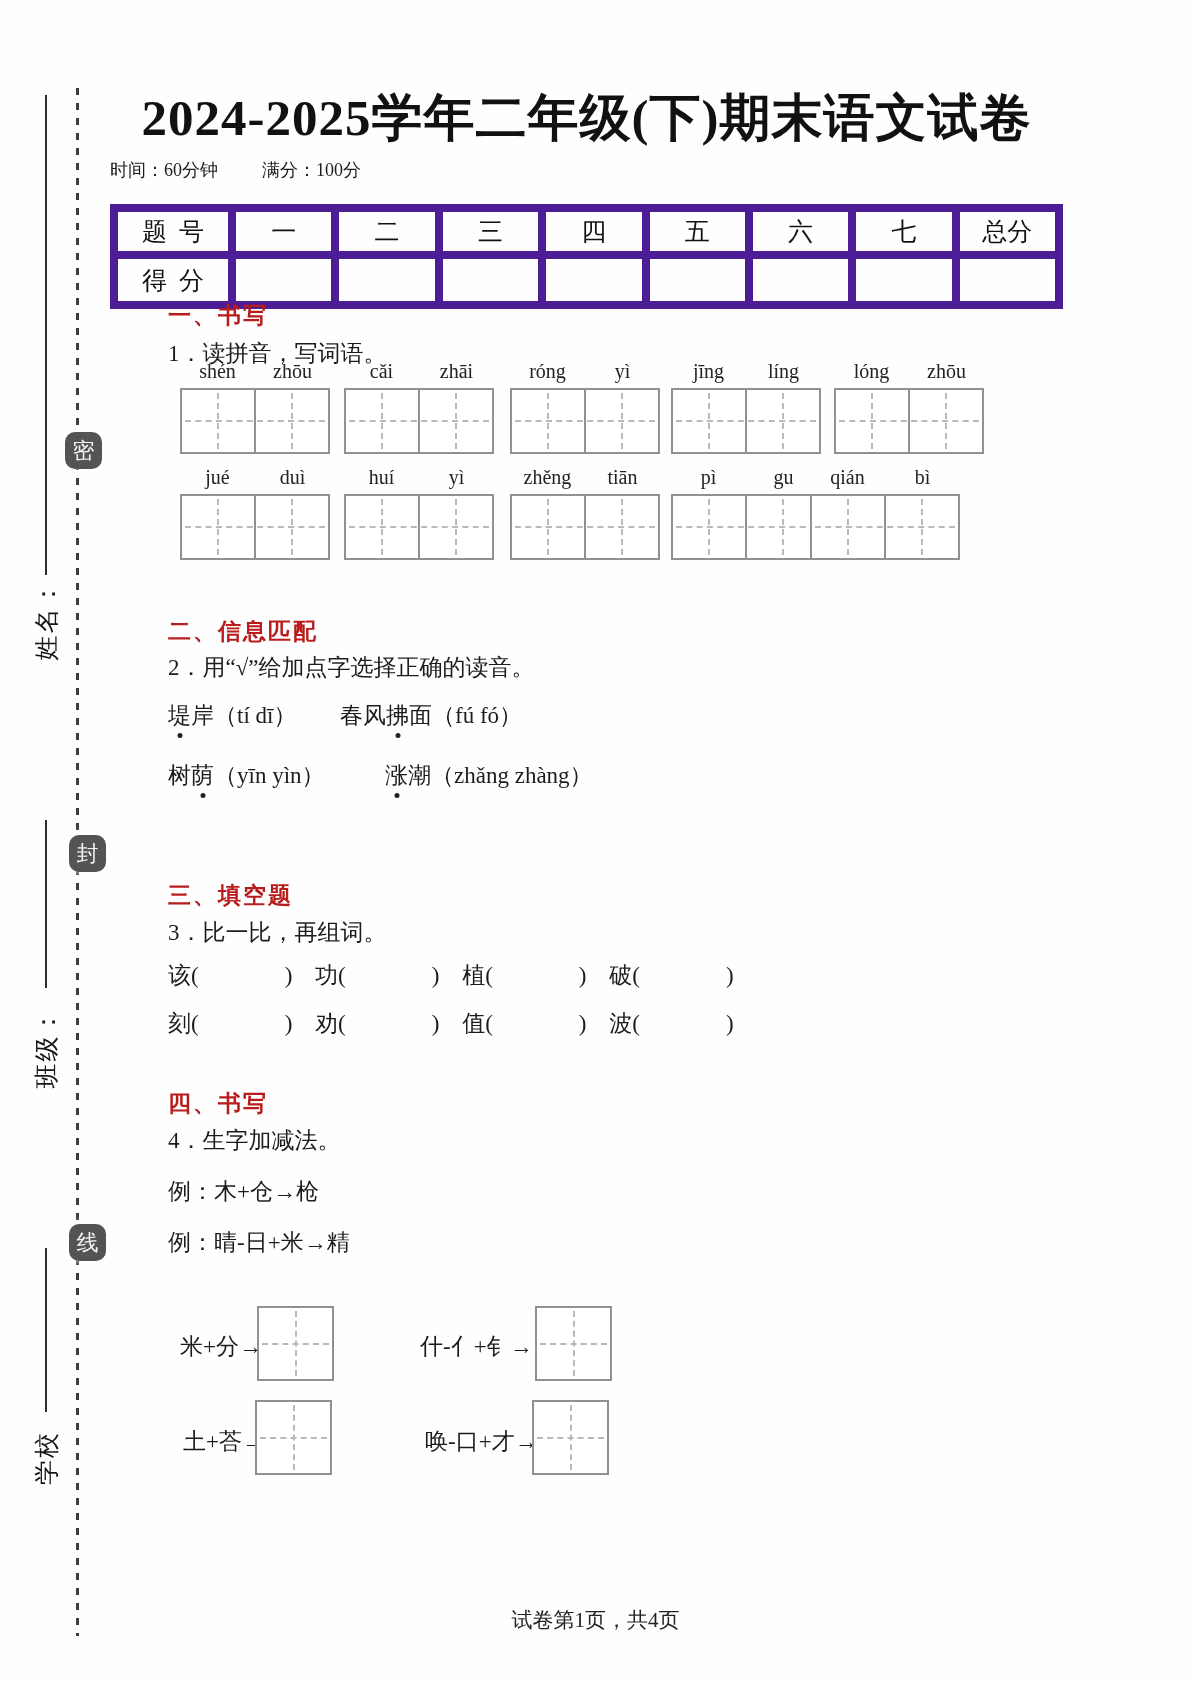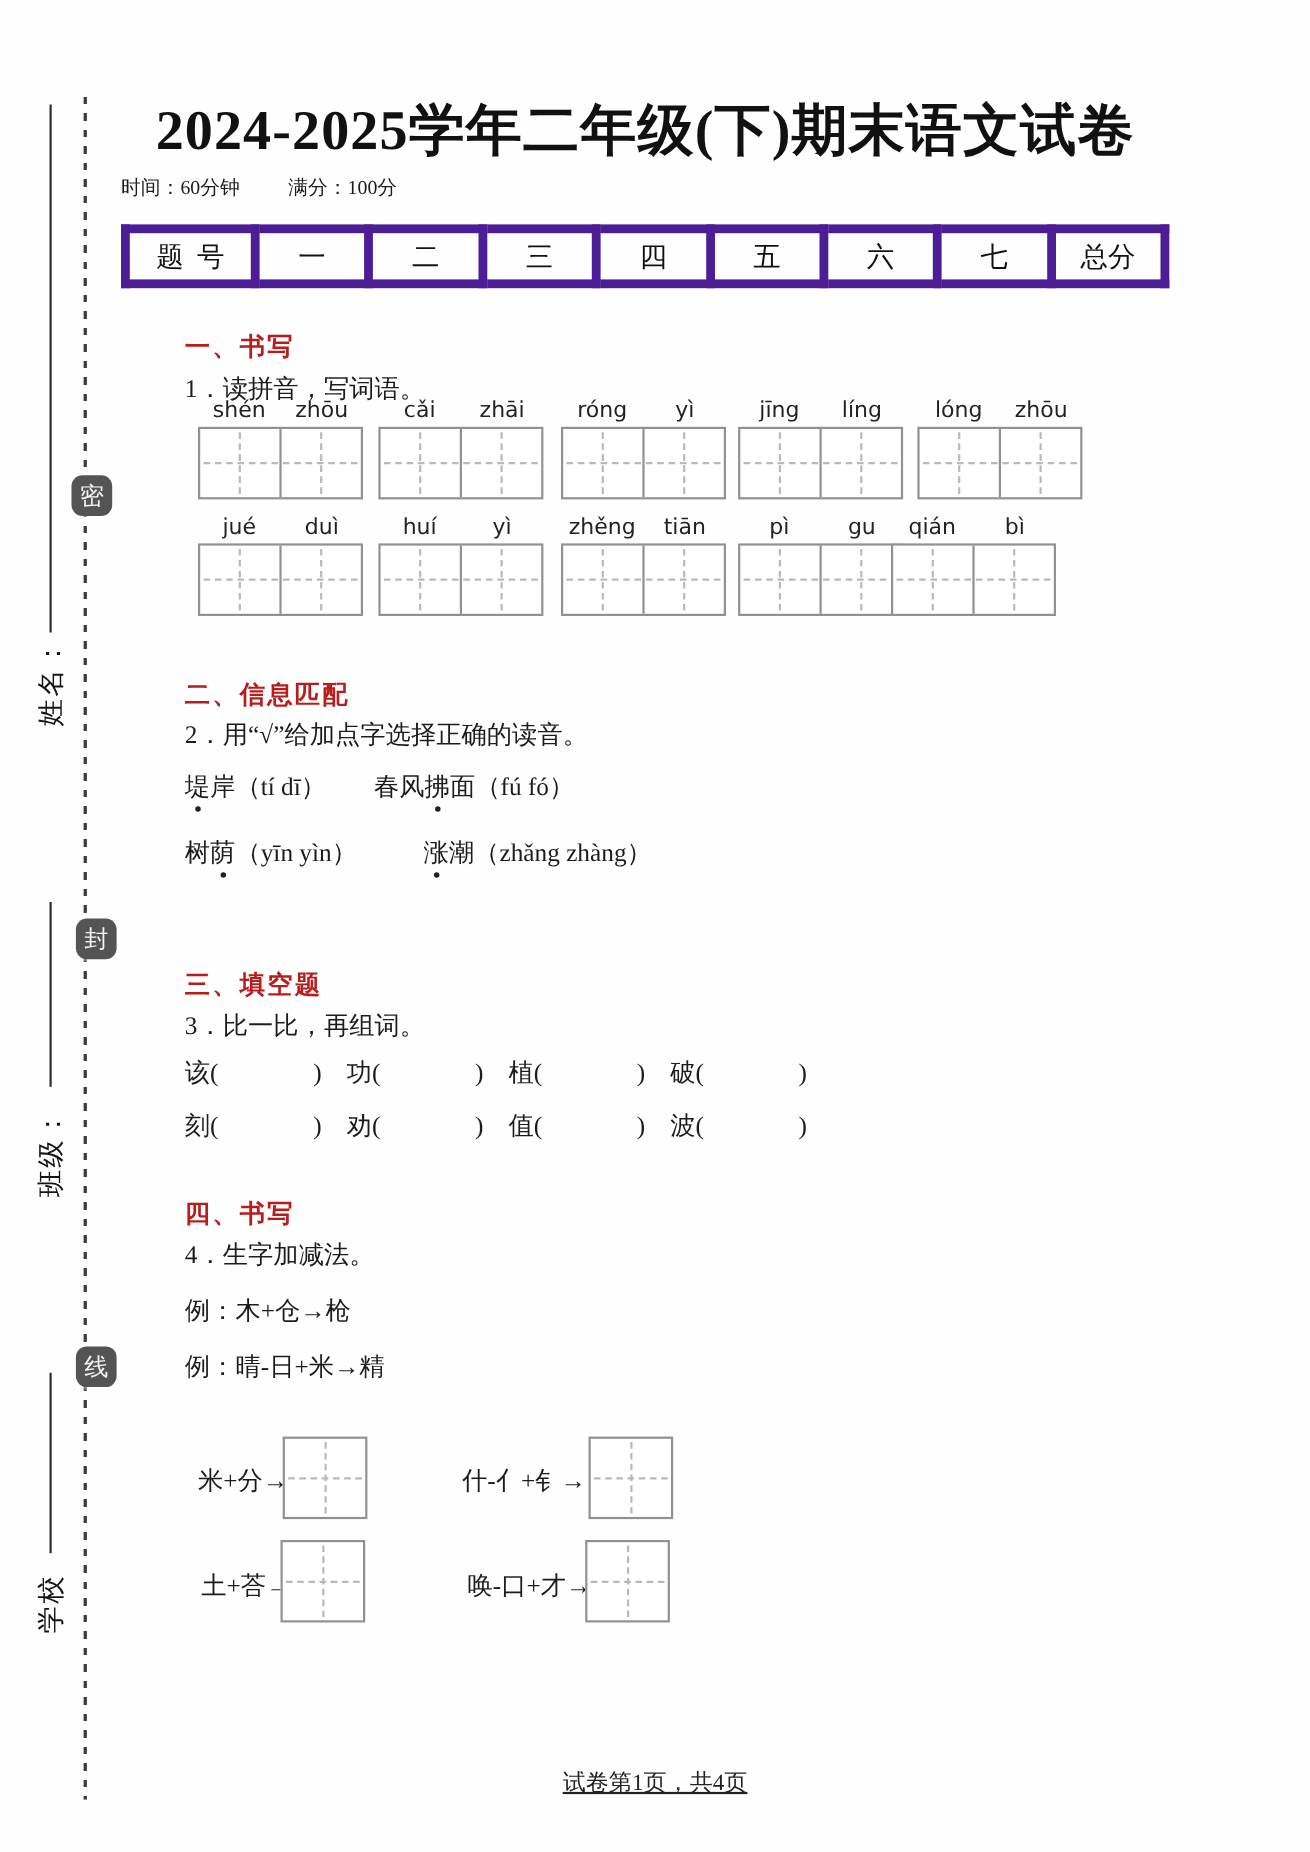--- a/index.html
+++ b/index.html
@@ -31,21 +31,21 @@
   .sec-heading {
     position:absolute; font-family:"Liberation Sans","DejaVu Sans",sans-serif;
     font-size:23px; font-weight:bold; letter-spacing:2px; color:#b91c1c;
   }
   .q-text { position:absolute; font-size:23px; }
 
   
   .py-group { position:absolute; width:150px; }
   .py-labels { display:flex; height:24px; margin-bottom:4px;
     font-family:"DejaVu Sans","Liberation Sans",sans-serif; font-size:20px; color:#222; }
-  .py-labels span { flex:1; text-align:center; }
+  .py-labels span { flex:1; text-align:center;font-family:Liberation Serif, serif; }
   .grid2 { position:relative; display:flex; height:66px; border:2px solid #919191; background:#fff; box-sizing:border-box; }
   .grid2 .cell { flex:1; position:relative; }
   .grid2 .cell + .cell { border-left:2px solid #919191; }
   .grid2 .cell::before { content:""; position:absolute; left:50%; top:3px; bottom:3px; margin-left:-1px; border-left:2px dashed #b9b9b9; }
   .grid2::after { content:""; position:absolute; left:3px; right:3px; top:50%; margin-top:-1px; border-top:2px dashed #b9b9b9; }
 
   
   .match-item { position:absolute; font-size:23px; white-space:nowrap; }
   .dot-under { position:relative; display:inline-block; }
   .dot-under::after { content:""; position:absolute; left:50%; transform:translateX(-50%);
@@ -65,21 +65,21 @@
   
   .seal-dotted { position:absolute; left:76px; top:88px; width:3px; height:1548px;
     background:repeating-linear-gradient(to bottom,#3c3c3c 0 7px,transparent 7px 15px); }
   .v-line { position:absolute; width:0; border-left:2px solid #2e2e2e; }
   .v-label { position:absolute; font-size:25px; white-space:nowrap; letter-spacing:2px;
     transform:translate(-50%,-50%) rotate(-90deg); color:#151515; }
   .seal-badge { position:absolute; width:37px; height:37px; border-radius:10px; background:#545454;
     color:#f4f4f4; font-size:22px; text-align:center; line-height:37px;
     font-family:"Liberation Sans","DejaVu Sans",sans-serif; box-shadow:0 0 8px rgba(255,255,255,.95); }
 
-  .footer { position:absolute; left:0; top:1606px; width:100%; text-align:center; font-size:21px; color:#222;text-decoration:underline; }
+  .footer { position:absolute; left:0; top:1606px; width:100%; text-align:center; font-size:21px; color:#222; }
 </style>
 </head>
 <body>
 
 <div class="page">
 
   <div class="seal-dotted"></div>
   <div class="v-line" style="left:45px; top:95px; height:480px;"></div>
   <div class="v-line" style="left:45px; top:820px; height:168px;"></div>
   <div class="v-line" style="left:45px; top:1248px; height:164px;"></div>
@@ -112,20 +112,31 @@
       <td class="spaced">题号</td>
       <td>一</td>
       <td>二</td>
       <td>三</td>
       <td>四</td>
       <td>五</td>
       <td>六</td>
       <td>七</td>
       <td>总分</td>
     </tr>
+    <tr>
+      <td class="spaced">得分</td>
+      <td></td>
+      <td></td>
+      <td></td>
+      <td></td>
+      <td></td>
+      <td></td>
+      <td></td>
+      <td></td>
+    </tr>
   </tbody>
     </table>
 
   <div class="sec-heading" style="left:168px; top:300px;">一、书写</div>
   <div class="q-text" style="left:168px; top:338px;">1．读拼音，写词语。</div>
 
   <div class="py-group" style="left:180px; top:360px;">
     <div class="py-labels">
         <span>shén</span>
         <span>zhōu</span>

